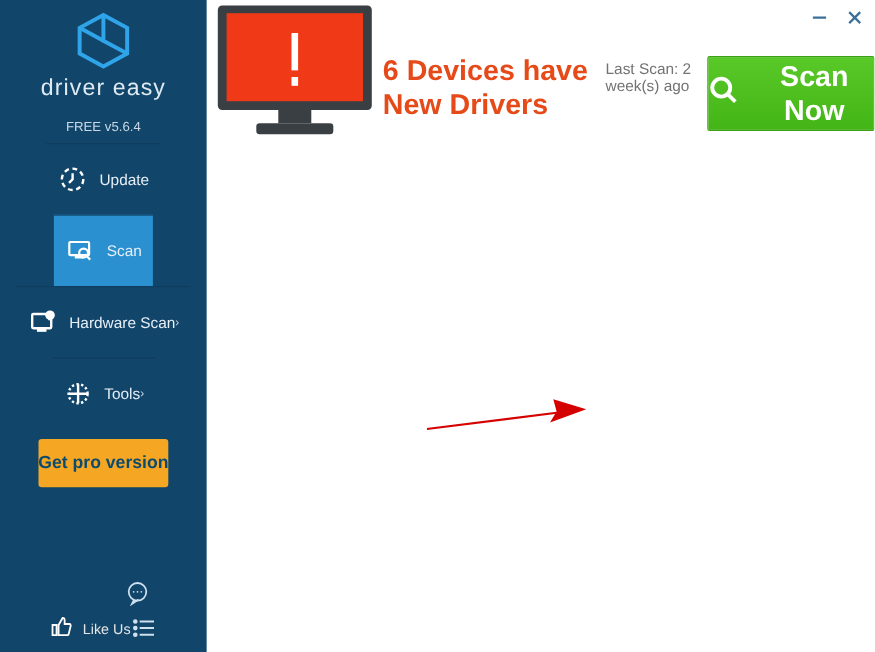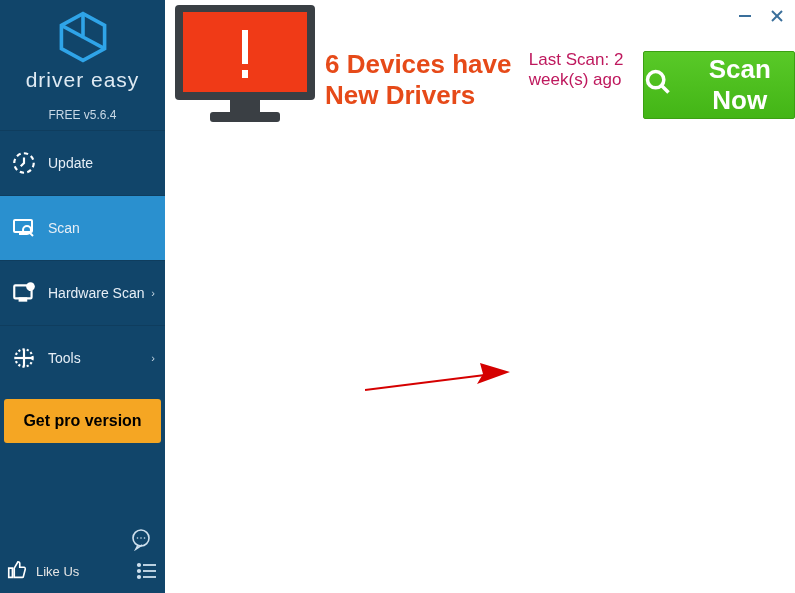--- a/index.html
+++ b/index.html
@@ -1,44 +1,44 @@
 <!DOCTYPE html>
 <html><head>
 <meta charset="utf-8">
 <style>
 * { margin: 0; padding: 0; box-sizing: border-box; font-family: Arial, Helvetica, sans-serif; }
 html, body { width: 795px; height: 593px; overflow: hidden; background: #fff; }
 .app { display: flex; width: 795px; height: 593px; }
-.sidebar { width: 165px; background: #11456a; color: #fff; display: flex; flex-direction: column; }
+.sidebar { width: 188px; background: #11456a; color: #fff; display: flex; flex-direction: column; align-items: center; }
 .logo-area { text-align: center; padding: 10px 0 8px; }
 .logo-svg { display: block; margin: 0 auto; }
 .brand { font-size: 21px; letter-spacing: 1px; margin-top: 4px; color: #dfeaf3; }
 .brand-free { font-size: 12px; color: #c9d9e6; margin-top: 16px; }
 .nav-item { display: flex; align-items: center; height: 65px; padding: 0 10px; color: #e6eef6; cursor: pointer; border-top: 1px solid #0f3d5e; font-size: 14px; position: relative; }
 .nav-item:first-of-type { border-top: none; }
 .nav-item.active { background: #2a90cf; }
 .nav-icon { width: 28px; height: 28px; display: inline-flex; align-items: center; justify-content: center; margin-right: 10px; flex-shrink: 0; }
 .nav-label { flex: 1; }
 .nav-chevron { font-size: 11px; color: #c9d9e6; }
-.pro-btn { margin: 9px 4px; background: #f5a623; color: #000000; font-weight: bold; font-size: 16px; border: none; border-radius: 3px; height: 44px; cursor: pointer; }
+.pro-btn { margin: 9px 4px; background: #f5a623; color: #0c4a6e; font-weight: bold; font-size: 16px; border: none; border-radius: 3px; height: 44px; cursor: pointer; }
 .sidebar-flex { flex: 1; }
 .sidebar-bottom { padding: 8px 6px 8px 6px; }
 .bottom-icons-row { display: flex; justify-content: flex-end; padding-right: 6px; margin-bottom: 6px; }
 .chat-icon { width: 24px; height: 24px; cursor: pointer; }
 .likeus-row { display: flex; align-items: center; height: 28px; }
 .thumb-icon { width: 24px; height: 24px; margin-right: 6px; }
 .likeus-text { font-size: 13px; color: #e5e5e5; flex: 1; }
 .menu-icon { width: 24px; height: 24px; cursor: pointer; }
 .main { flex: 1; position: relative; background: #fff; }
 .window-controls { position: absolute; top: 6px; right: 8px; display: flex; gap: 12px; }
 .win-ctrl { width: 20px; height: 20px; display: flex; align-items: center; justify-content: center; cursor: pointer; color: #3a6f9b; }
 .content { display: flex; flex-direction: row; align-items: center; }
 .monitor-wrap { width: 160px; height: 130px; display: flex; flex-direction: column; align-items: center; }
 .status-text { margin-top: 30px; font-size: 26px; font-weight: bold; color: #e64a19; }
-.last-scan { margin-top: 10px; font-size: 17px; color: #be185d; }
+.last-scan { margin-top: 10px; font-size: 14px; color: #737373; }
 .scan-btn { margin-top: 40px; width: 256px; height: 68px; background: #4fbf1e; background: linear-gradient(#59c928, #43b516); border: 1px solid #3ba013; color: #fff; font-size: 26px; font-weight: bold; display: flex; align-items: center; justify-content: center; cursor: pointer; border-radius: 2px; }
 .scan-btn .mag { margin-right: 14px; }
 .arrow { position: absolute; left: 200px; top: 360px; width: 145px; height: 50px; pointer-events: none; }
 </style>
 </head>
 <body>
 
 <div class="app">
 
   <div class="sidebar">

